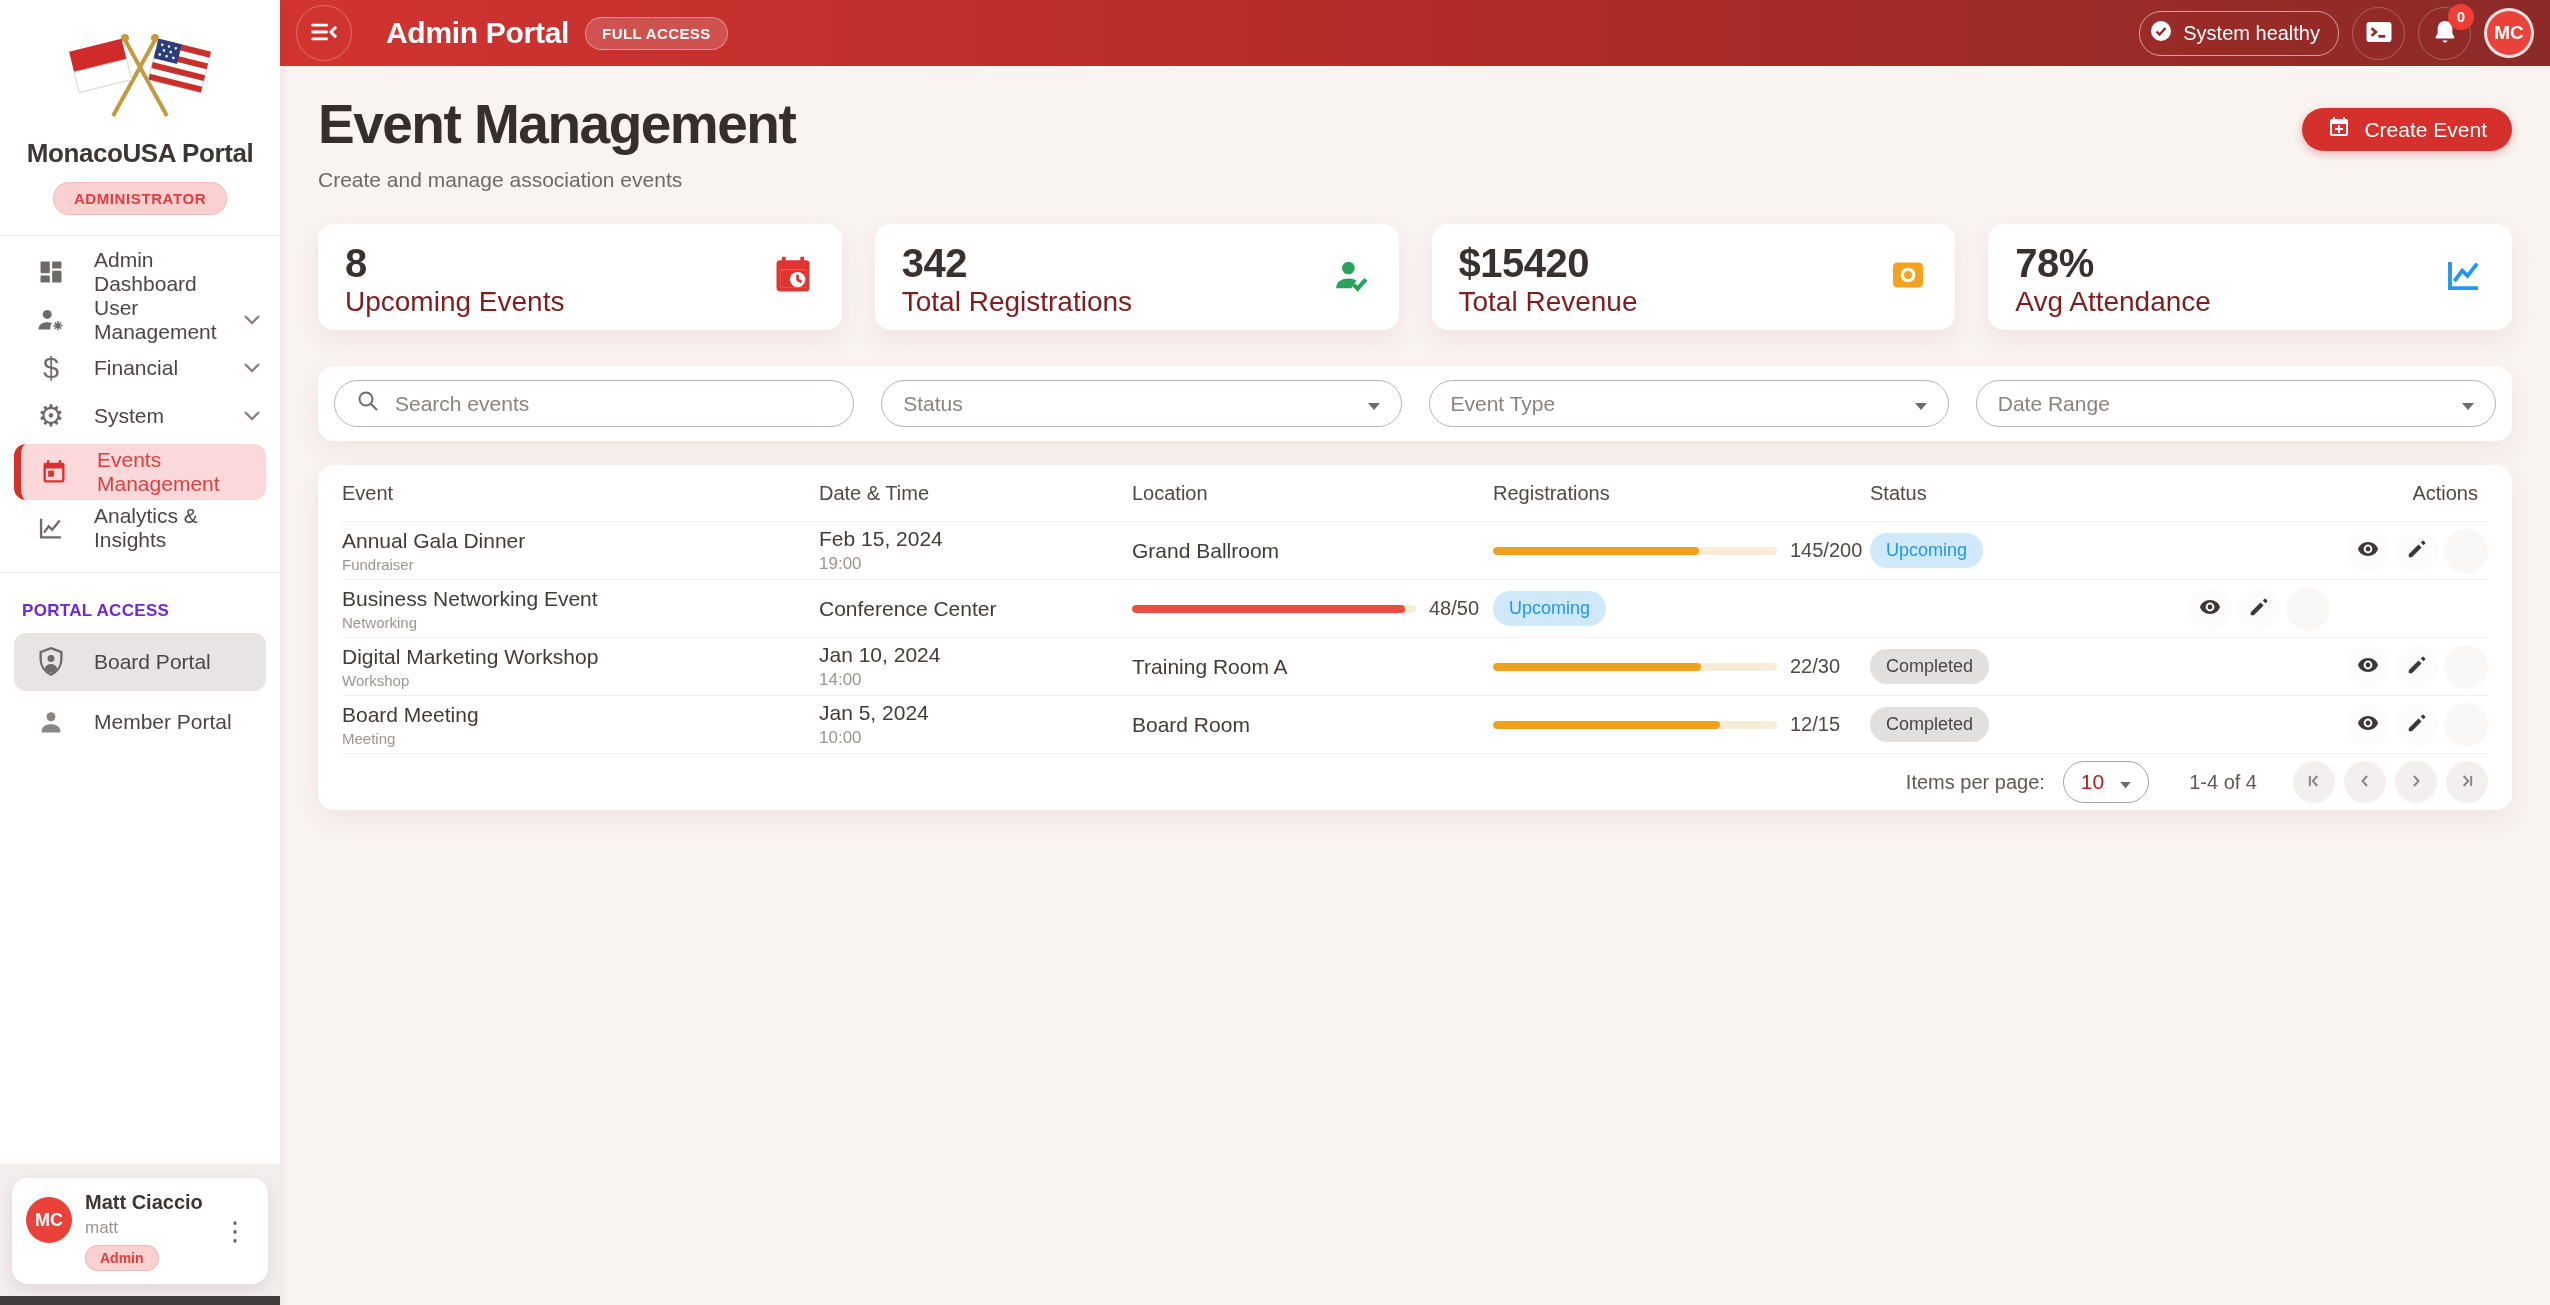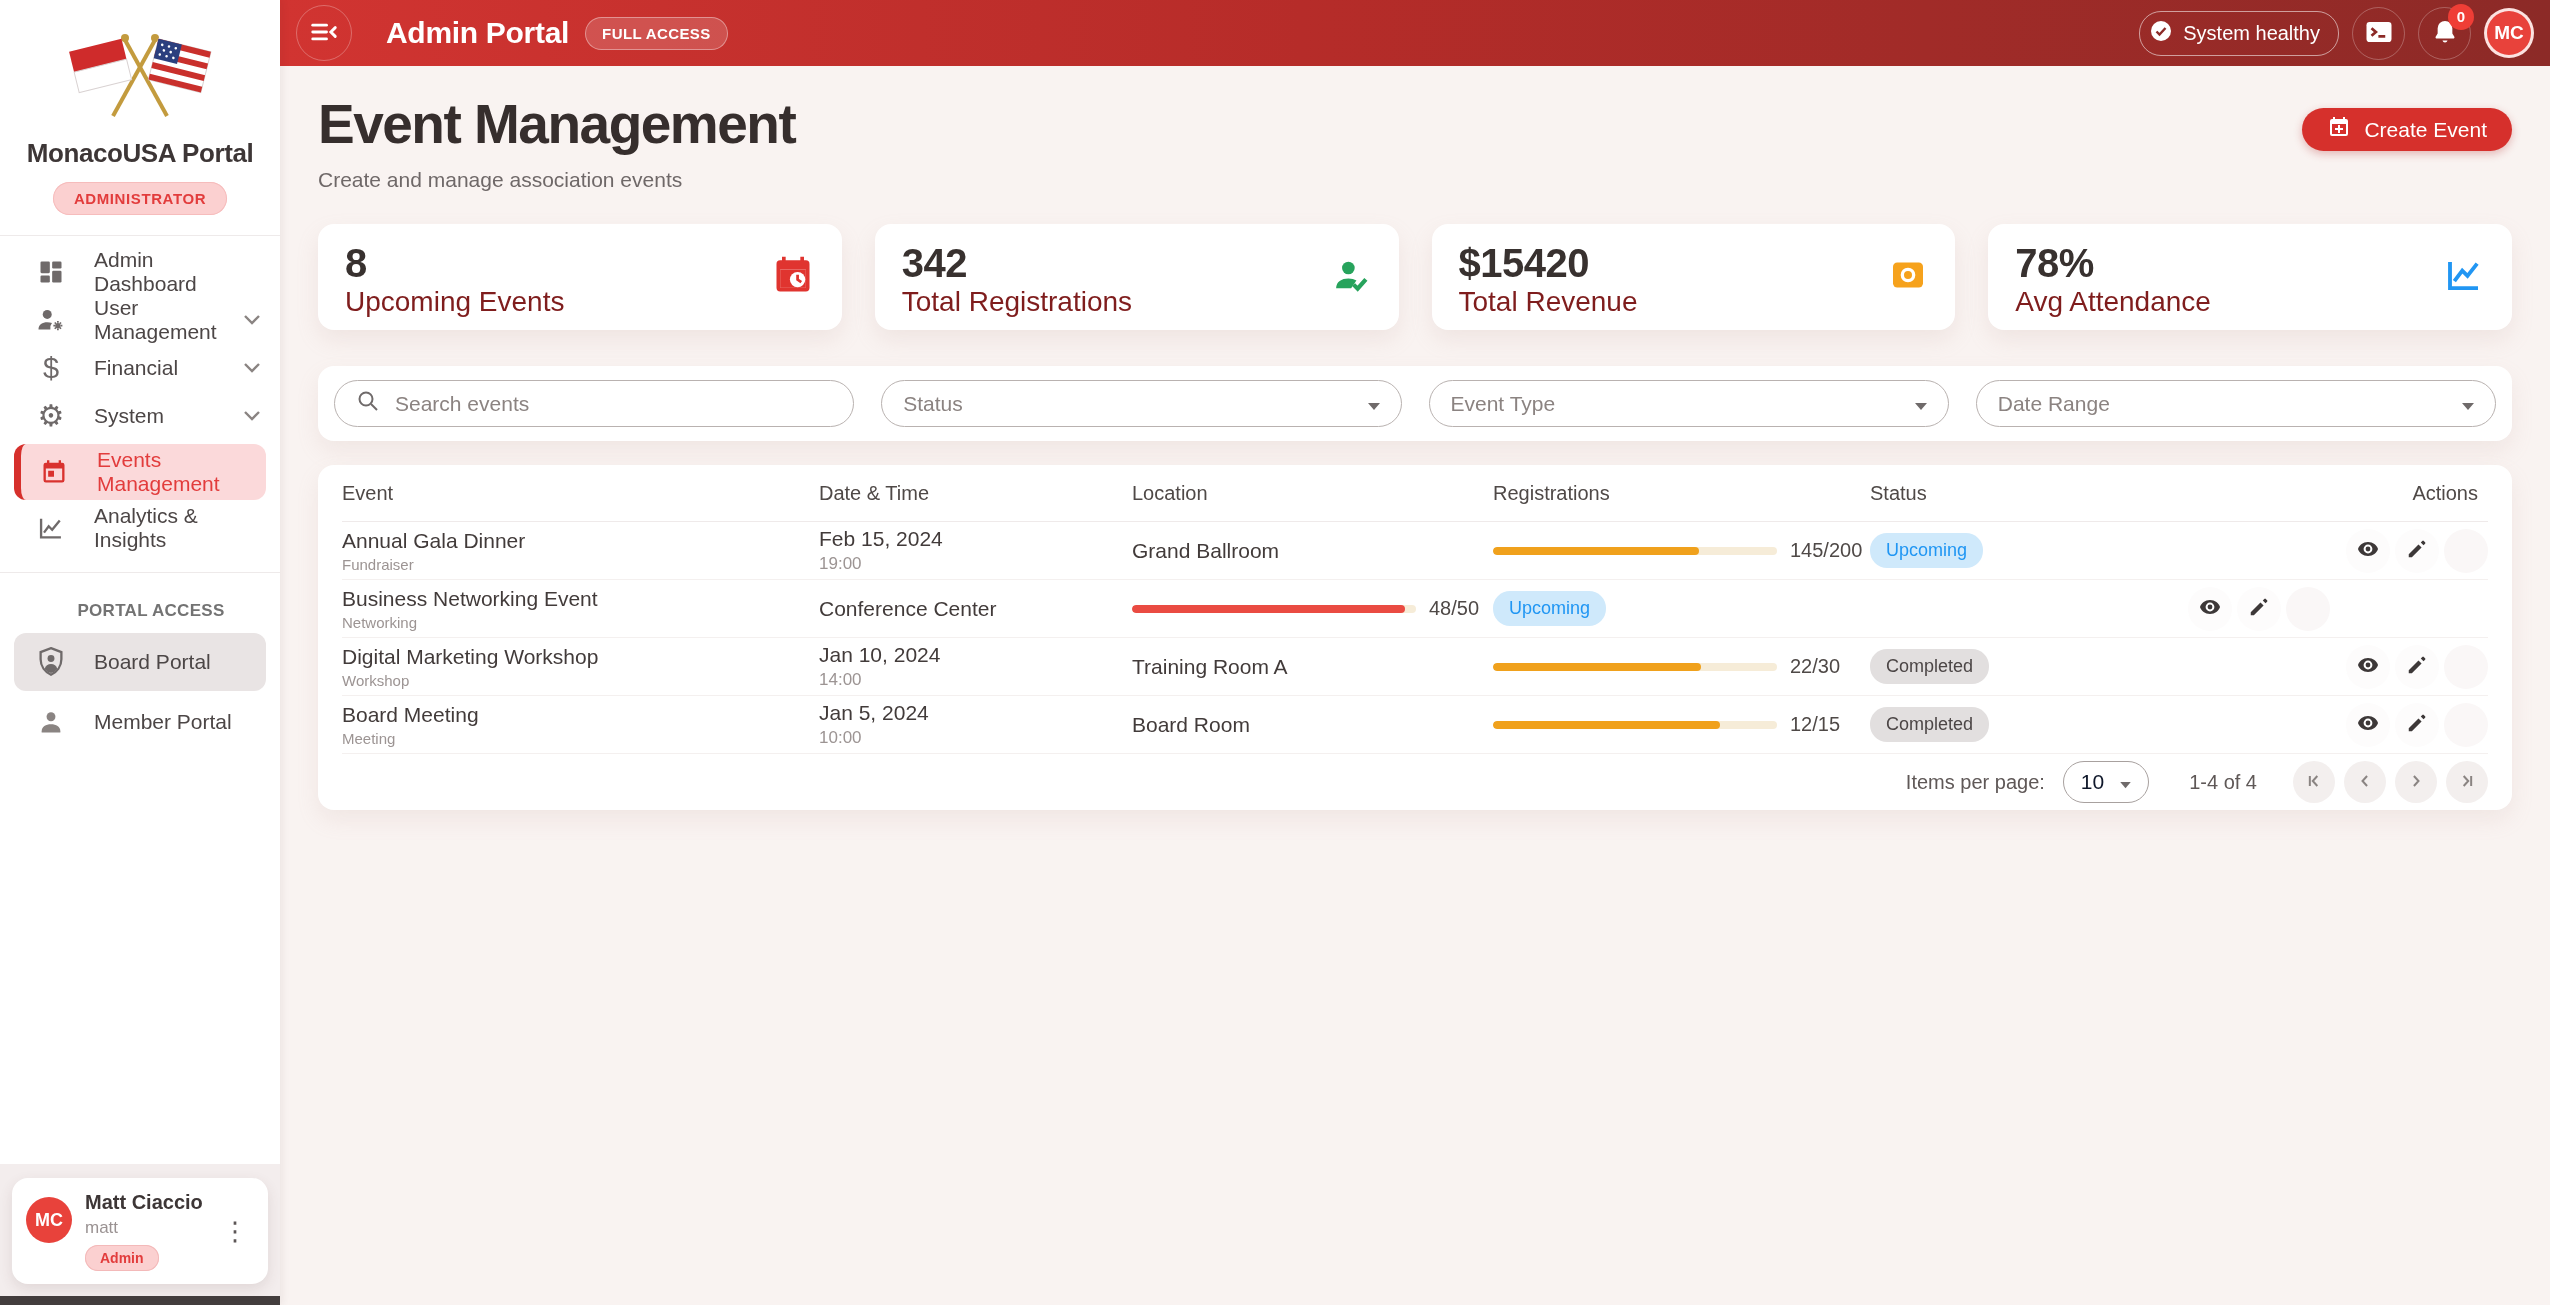--- a/index.html
+++ b/index.html
@@ -29,21 +29,21 @@
   .nav-item {
     display:flex; align-items:center; height:48px; padding:0 18px 0 34px;
     color:#4c4646; font-size:21px; cursor:pointer;
   }
   .nav-item .nico { width:34px; min-width:34px; margin-right:26px; display:flex; justify-content:center; align-items:center; color:#6f6a6a; }
   .nav-item .chev { margin-left:auto; display:flex; }
   .nav-item.active {
     background:#fbd9da; color:#e23c3c; margin:4px 14px; border-radius:12px;
     height:56px; padding:0 12px 0 16px; border-left:7px solid #d6302c;
   }
-  .section-label { color:#737373; font-weight:bold; font-size:17px; padding:20px 0 12px 22px; letter-spacing:.3px;text-align:center; }
+  .section-label { color:#6d28d9; font-weight:bold; font-size:17px; padding:20px 0 12px 22px; letter-spacing:.3px; }
   .portal-item {
     display:flex; align-items:center; height:50px; padding:0 18px 0 34px;
     color:#4c4646; font-size:21px; cursor:pointer;
   }
   .portal-item .nico { width:34px; min-width:34px; margin-right:26px; display:flex; justify-content:center; align-items:center; }
   .portal-item.highlighted {
     background:#e9e4e4; margin:0 14px 6px; border-radius:12px; height:58px; padding:0 12px 0 20px;
   }
   .dollar-glyph { font-size:29px; color:#6f6a6a; font-weight:500; line-height:1; }
   .gear-glyph { font-size:30px; color:#6f6a6a; line-height:1; }
@@ -161,21 +161,21 @@
   .action-btn {
     width:44px; height:44px; border-radius:50%; border:none; background:#fdfcfc;
     display:flex; align-items:center; justify-content:center; cursor:pointer;
   }
   .action-btn.ghost { background:#faf7f7; }
 
   .tfoot { height:56px; display:flex; align-items:center; justify-content:flex-end; gap:10px; color:#5f5857; font-size:20px; }
   .ipp-label { margin-right:8px; }
   .ipp-select {
     border:1px solid #a8a19f; border-radius:22px; padding:8px 17px; display:flex; align-items:center; gap:16px;
-    font-size:21px; color:#0f172a; cursor:pointer; background:#fff;justify-content:space-between;
+    font-size:21px; color:#b91c1c; cursor:pointer; background:#fff;justify-content:space-between;
   }
   .range-label { margin:0 26px 0 30px; }
   .pager { display:flex; gap:9px; }
   .pg-btn {
     width:42px; height:42px; border-radius:50%; border:none; background:#f3efee;
     display:flex; align-items:center; justify-content:center; cursor:pointer;
   }
 </style>
 </head>
 <body>

